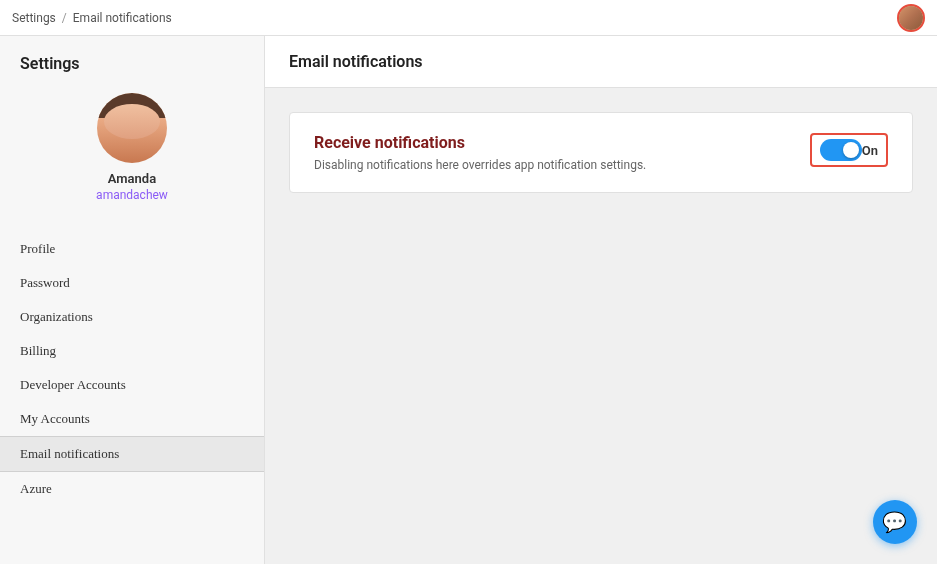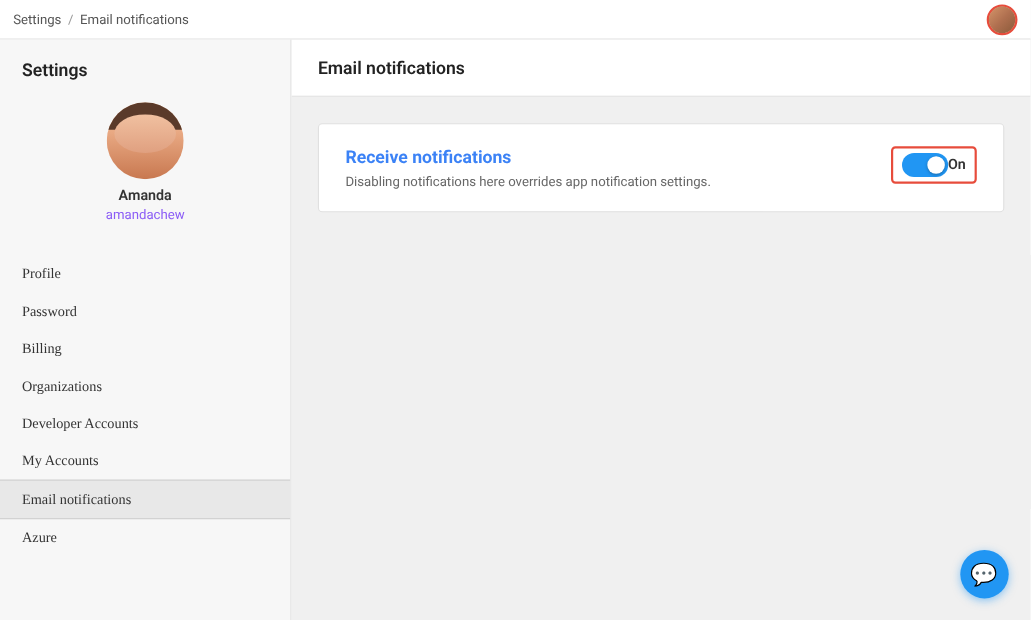--- a/index.html
+++ b/index.html
@@ -174,21 +174,21 @@
       border: 1px solid #e0e0e0;
       padding: 20px 24px;
       display: flex;
       align-items: flex-start;
       justify-content: space-between;
     }
 
     .notification-card-left h3 {
       font-size: 16px;
       font-weight: 700;
-      color: #3b82f6;
+      color: #7f1d1d;
       margin-bottom: 6px;
     }
     .notification-card-left p {
       font-size: 12px;
       color: #666;
     }
 
     .toggle-container {
       display: flex;
       align-items: center;
@@ -272,22 +272,22 @@
       <div class="avatar-large">
         <div class="avatar-face"></div>
       </div>
       <div class="user-name">Amanda</div>
       <div class="user-handle">amandachew</div>
     </div>
 
     <div class="sidebar-nav">
       <div class="nav-item">Profile</div>
       <div class="nav-item">Password</div>
+      <div class="nav-item">Organizations</div>
       <div class="nav-item">Billing</div>
-      <div class="nav-item">Organizations</div>
       <div class="nav-item">Developer Accounts</div>
       <div class="nav-item">My Accounts</div>
       <div class="nav-item active">Email notifications</div>
       <div class="nav-item">Azure</div>
     </div>
   </div>
 
   <div class="main-content">
     <div class="content-header">Email notifications</div>
 

